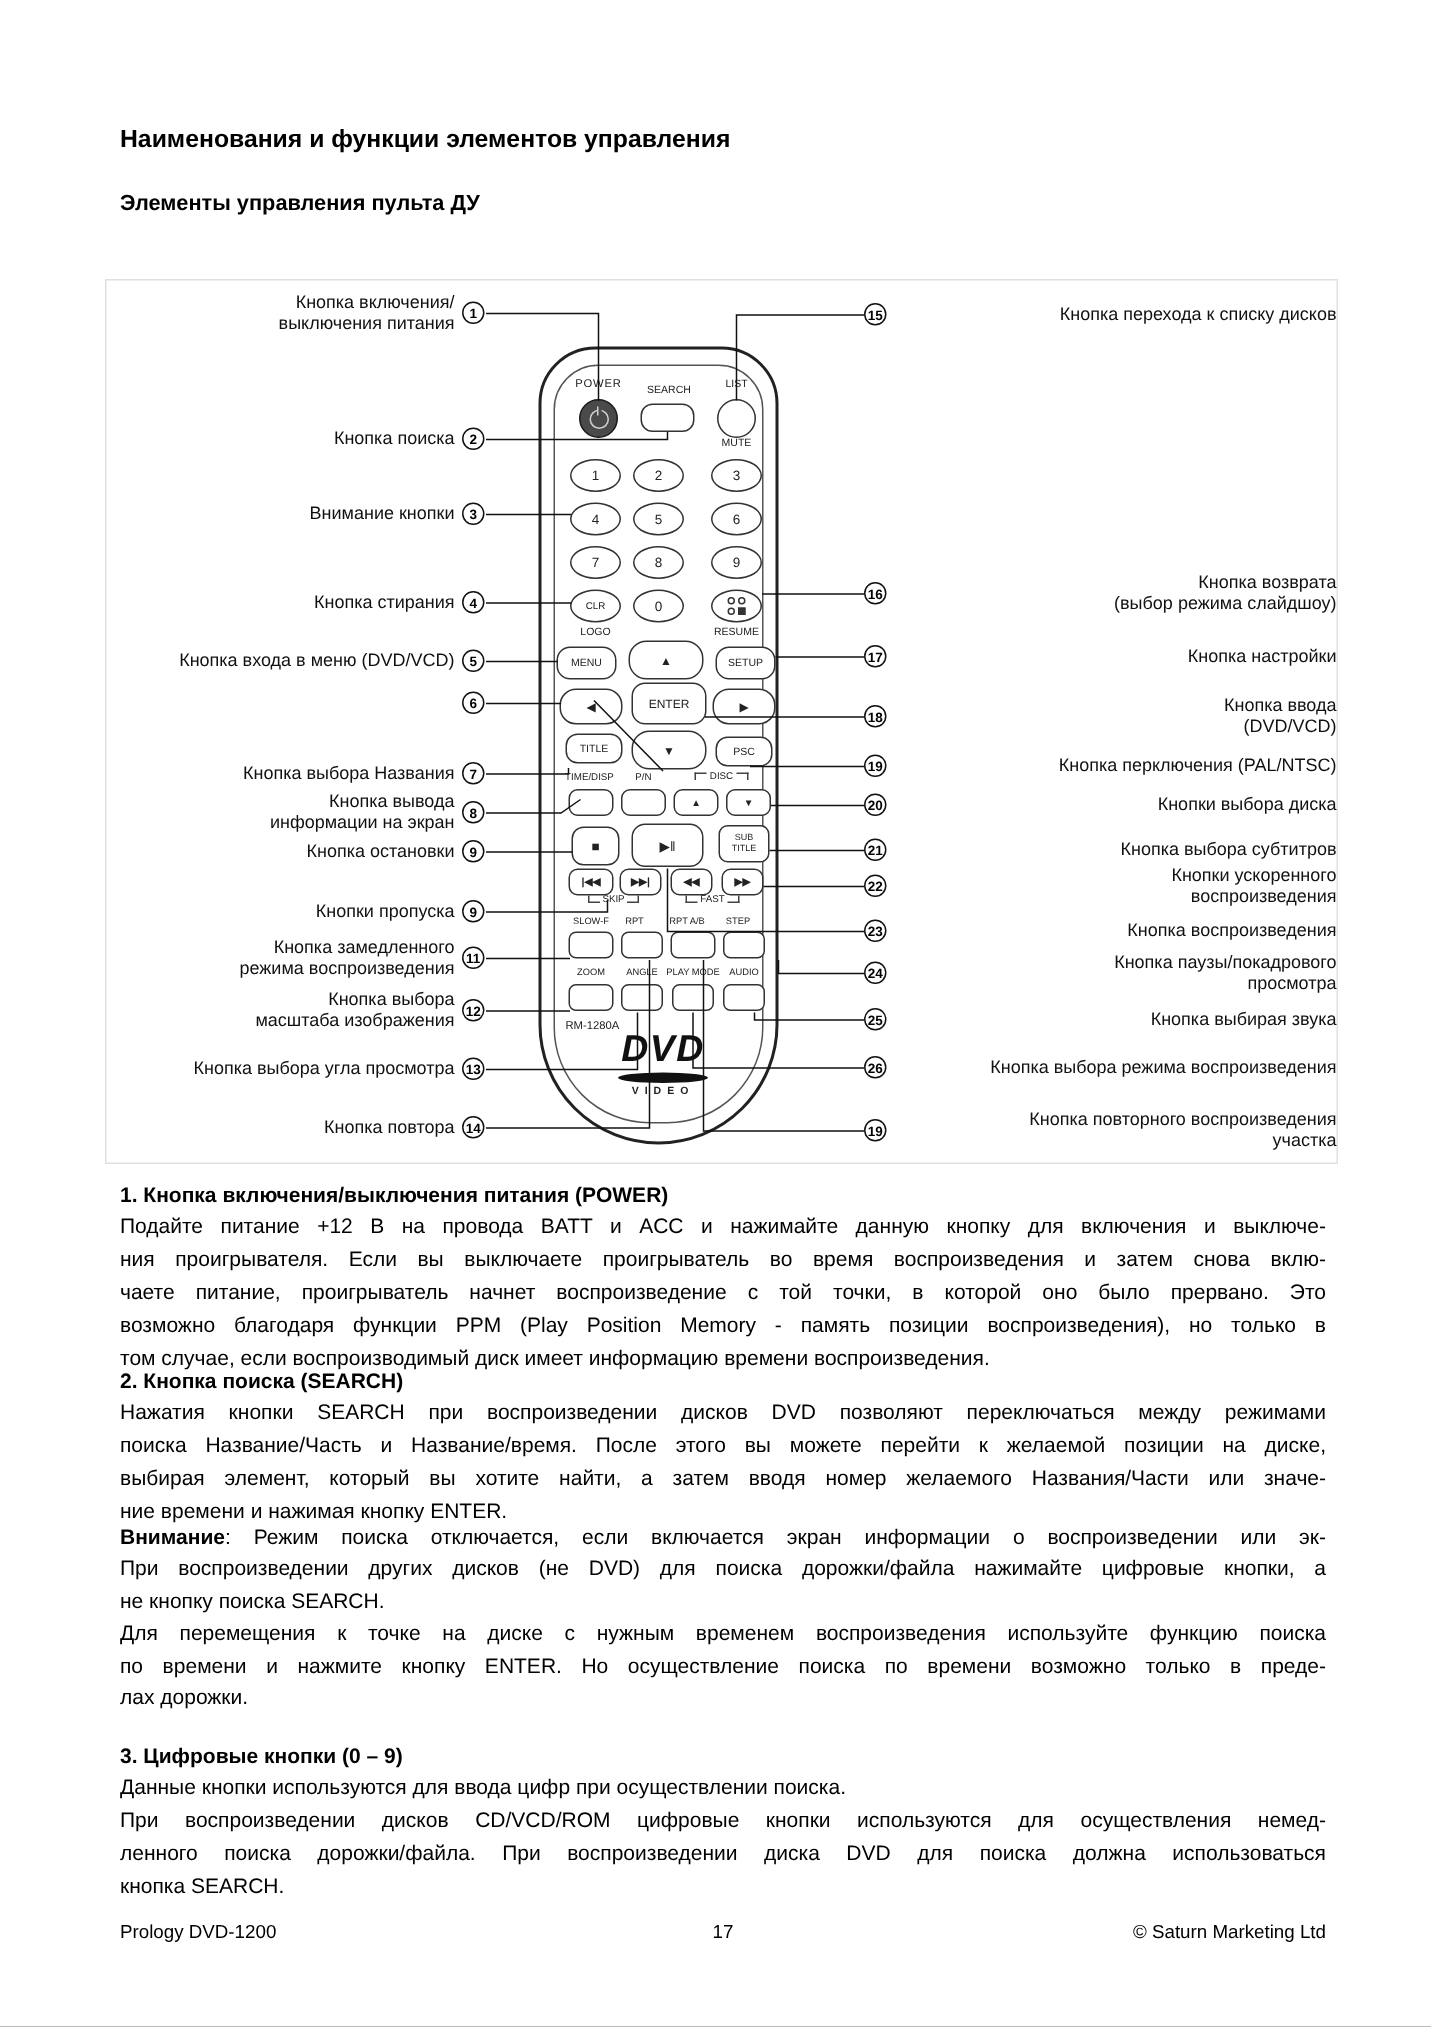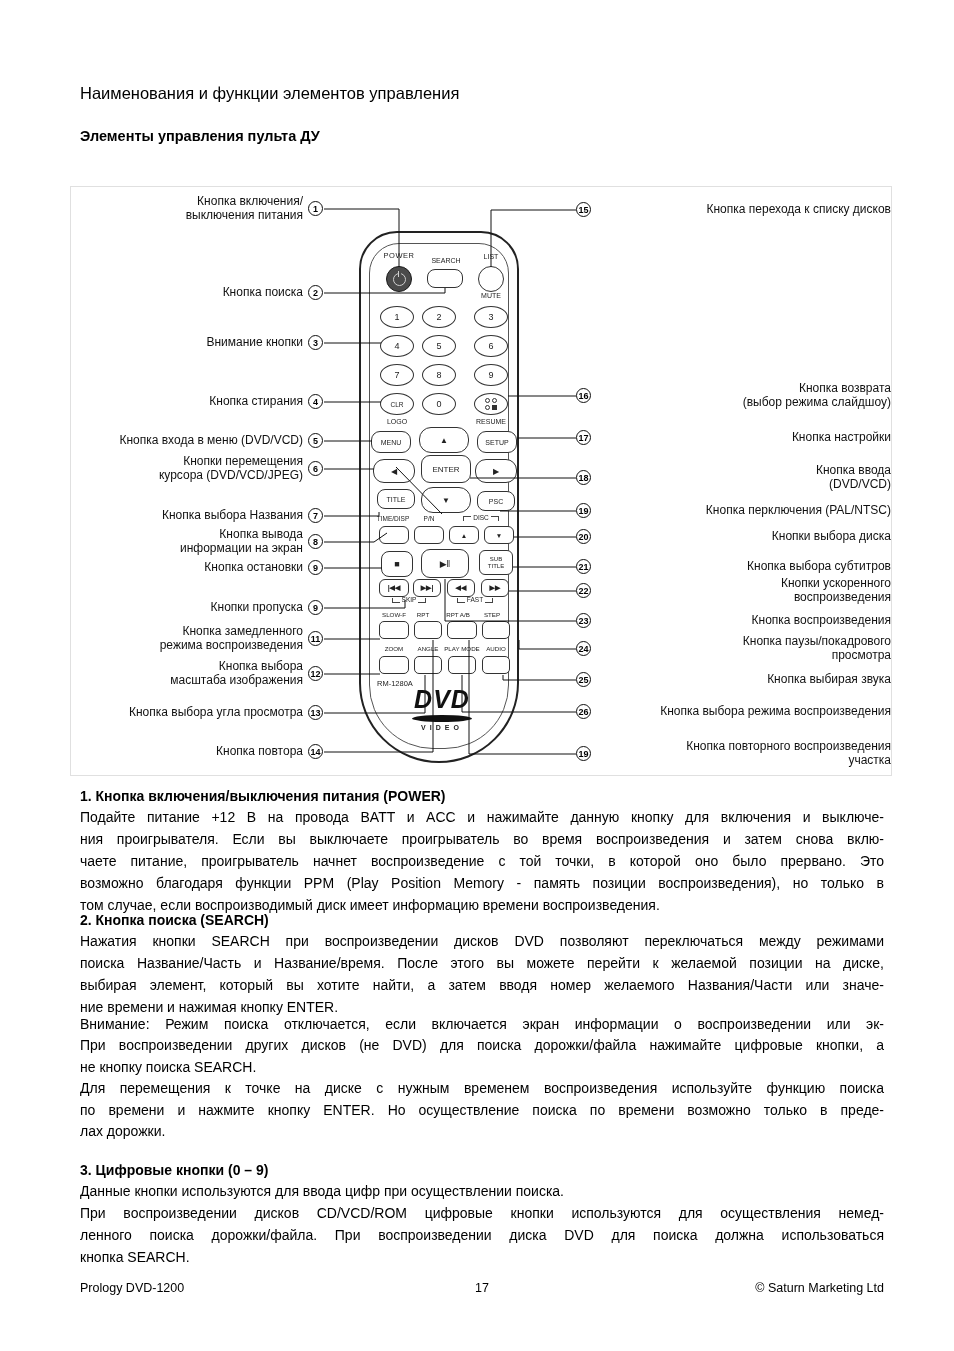--- a/index.html
+++ b/index.html
@@ -1,18 +1,18 @@
 <!DOCTYPE html>
 <html><head>
 <meta charset="utf-8">
 <style>
   html,body{margin:0;padding:0;background:#888;}
   .page{position:relative;width:954px;height:1351px;background:#fff;margin:0 auto;
         font-family:"Liberation Sans", sans-serif;color:#000;overflow:hidden;}
-  .h1{position:absolute;left:80px;top:84px;font-size:16.5px;font-weight:normal;}
+  .h1{position:absolute;left:80px;top:84px;font-size:16.5px;font-weight:bold;}
   .h2{position:absolute;left:80px;top:128px;font-size:14.5px;font-weight:bold;}
   .figure{position:absolute;left:70px;top:186px;width:820px;height:588px;border:1px solid #e0e0e0;}
   .figure svg.conn{position:absolute;left:0;top:0;z-index:3;pointer-events:none;}
   
   .lbl{position:absolute;font-size:12px;line-height:13.5px;color:#111;white-space:pre-line;z-index:4;}
   .lbl.L{width:232px;left:0;text-align:right;}
   .lbl.R{width:292px;left:528px;text-align:right;}
   .num{position:absolute;width:15px;height:15px;border:1.2px solid #111;border-radius:50%;
        font-size:9px;font-weight:bold;display:flex;align-items:center;justify-content:center;
        background:#fff;z-index:5;box-sizing:border-box;}
@@ -39,21 +39,21 @@
   .brk2.l{border-left:1px solid #444;margin-right:2px;}
   .brk2.r{border-right:1px solid #444;margin-left:2px;}
   .dvdtxt{font-weight:bold;font-style:italic;letter-spacing:1px;color:#111;}
   .ellipse{position:absolute;background:#111;border-radius:50%;z-index:2;}
   
   .sec{position:absolute;left:80px;width:804px;}
   .sec .hd{font-size:14px;font-weight:bold;line-height:20px;}
   .ln{font-size:14px;line-height:22px;text-align:justify;text-align-last:justify;}
   .ln.end{text-align-last:left;}
   .warn .ln{line-height:21.4px;}
-  .b{font-weight:normal;}
+  .b{font-weight:bold;}
   .footer{position:absolute;left:80px;top:1281px;width:804px;font-size:12.5px;}
   .footer .c{position:absolute;left:0;width:804px;text-align:center;top:0;}
   .footer .r{position:absolute;right:0;top:0;}
   .footer .l{position:absolute;left:0;top:0;}
 </style>
 </head>
 <body>
 
 <div class="page">
   <div class="h1">Наименования и функции элементов управления</div>
@@ -197,22 +197,20 @@
     <div class="num L" style="top:479px">12</div>
     <div class="num L" style="top:518px">13</div>
     <div class="num L" style="top:557px">14</div>
 
     <div class="lbl L" style="top:8px">Кнопка включения/
 выключения питания</div>
     <div class="lbl L" style="top:99px">Кнопка поиска</div>
     <div class="lbl L" style="top:149px">Внимание кнопки</div>
     <div class="lbl L" style="top:208px">Кнопка стирания</div>
     <div class="lbl L" style="top:247px">Кнопка входа в меню (DVD/VCD)</div>
-    <div class="lbl L" style="top:268px">Кнопки перемещения
-курсора (DVD/VCD/JPEG)</div>
     <div class="lbl L" style="top:322px">Кнопка выбора Названия</div>
     <div class="lbl L" style="top:341px">Кнопка вывода
 информации на экран</div>
     <div class="lbl L" style="top:374px">Кнопка остановки</div>
     <div class="lbl L" style="top:414px">Кнопки пропуска</div>
     <div class="lbl L" style="top:438px">Кнопка замедленного
 режима воспроизведения</div>
     <div class="lbl L" style="top:473px">Кнопка выбора
 масштаба изображения</div>
     <div class="lbl L" style="top:519px">Кнопка выбора угла просмотра</div>

